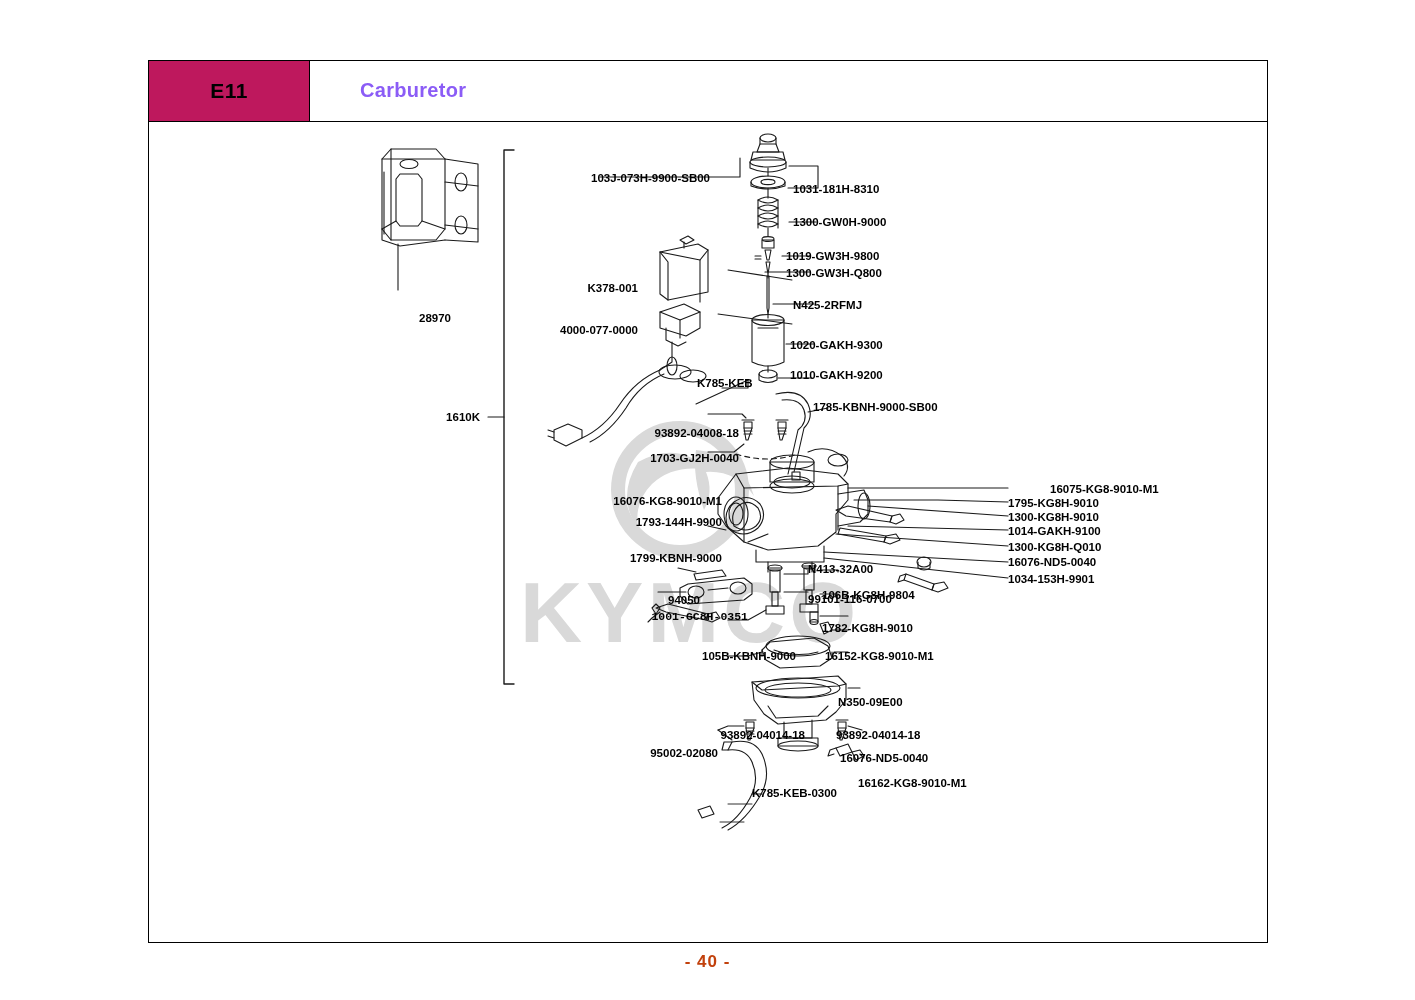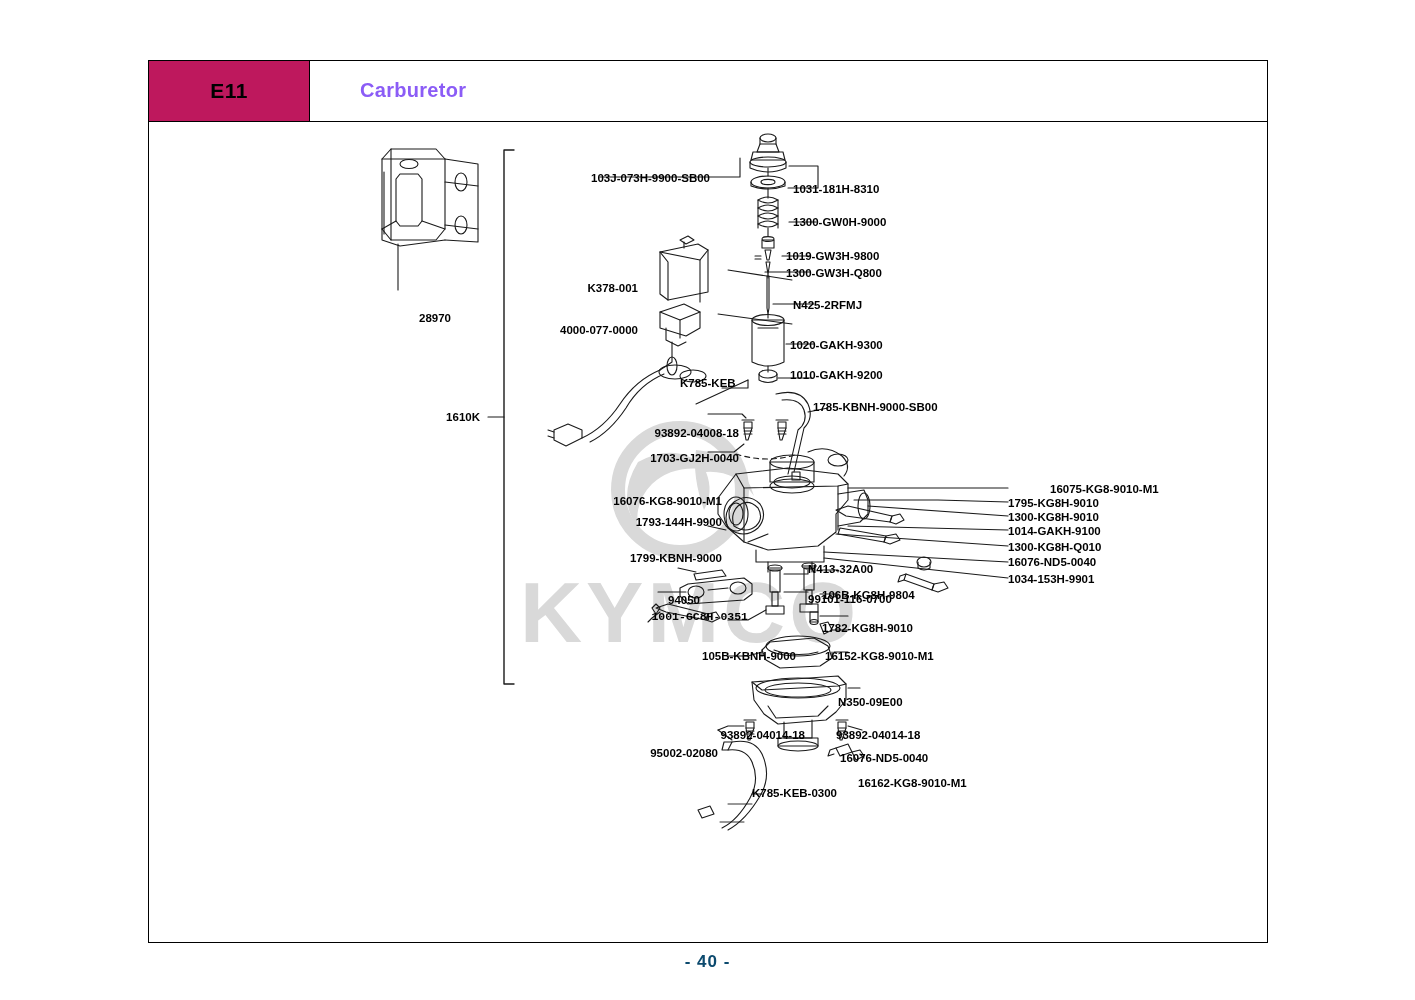--- a/index.html
+++ b/index.html
@@ -45,21 +45,21 @@
   }
   .title-text {
     font-size: 20px; font-weight: bold; color: #8b5cf6;
     margin-left: 50px; letter-spacing: 0.3px;
   }
   .page-number {
     position: absolute;
     left: 0; top: 952px;
     width: 1415px;
     text-align: center;
-    font-size: 17px; font-weight: bold; color: #0c4a6e;
+    font-size: 17px; font-weight: bold; color: #c2410c;
     letter-spacing: 1px;
   }
 
   
   .watermark {
     position: absolute;
     left: 500px; top: 410px;
     width: 540px; height: 260px;
     pointer-events: none;
     opacity: 1;
@@ -389,21 +389,21 @@
     <div class="lbl" style="left:793px; top:216px;">1300-GW0H-9000</div>
     <div class="lbl" style="left:786px; top:250px;">1019-GW3H-9800</div>
     <div class="lbl" style="left:786px; top:267px;">1300-GW3H-Q800</div>
     <div class="lbl" style="left:793px; top:299px;">N425-2RFMJ</div>
     <div class="lbl" style="left:790px; top:339px;">1020-GAKH-9300</div>
     <div class="lbl" style="left:790px; top:369px;">1010-GAKH-9200</div>
 
     <div class="lbl r" style="left:638px; top:282px;">K378-001</div>
     <div class="lbl r" style="left:638px; top:324px;">4000-077-0000</div>
 
-    <div class="lbl" style="left:680px; top:377px;text-align:center;">K785-KEB</div>
+    <div class="lbl" style="left:697px; top:377px;text-align:center;">K785-KEB</div>
     <div class="lbl" style="left:813px; top:401px;">1785-KBNH-9000-SB00</div>
 
     <div class="lbl r" style="left:739px; top:427px;">93892-04008-18</div>
     <div class="lbl r" style="left:739px; top:452px;">1703-GJ2H-0040</div>
 
     <div class="lbl" style="left:1008px; top:483px;margin-left:42px;">16075-KG8-9010-M1</div>
     <div class="lbl" style="left:1008px; top:497px;">1795-KG8H-9010</div>
     <div class="lbl" style="left:1008px; top:511px;">1300-KG8H-9010</div>
     <div class="lbl" style="left:1008px; top:525px;">1014-GAKH-9100</div>
     <div class="lbl" style="left:1008px; top:541px;">1300-KG8H-Q010</div>

